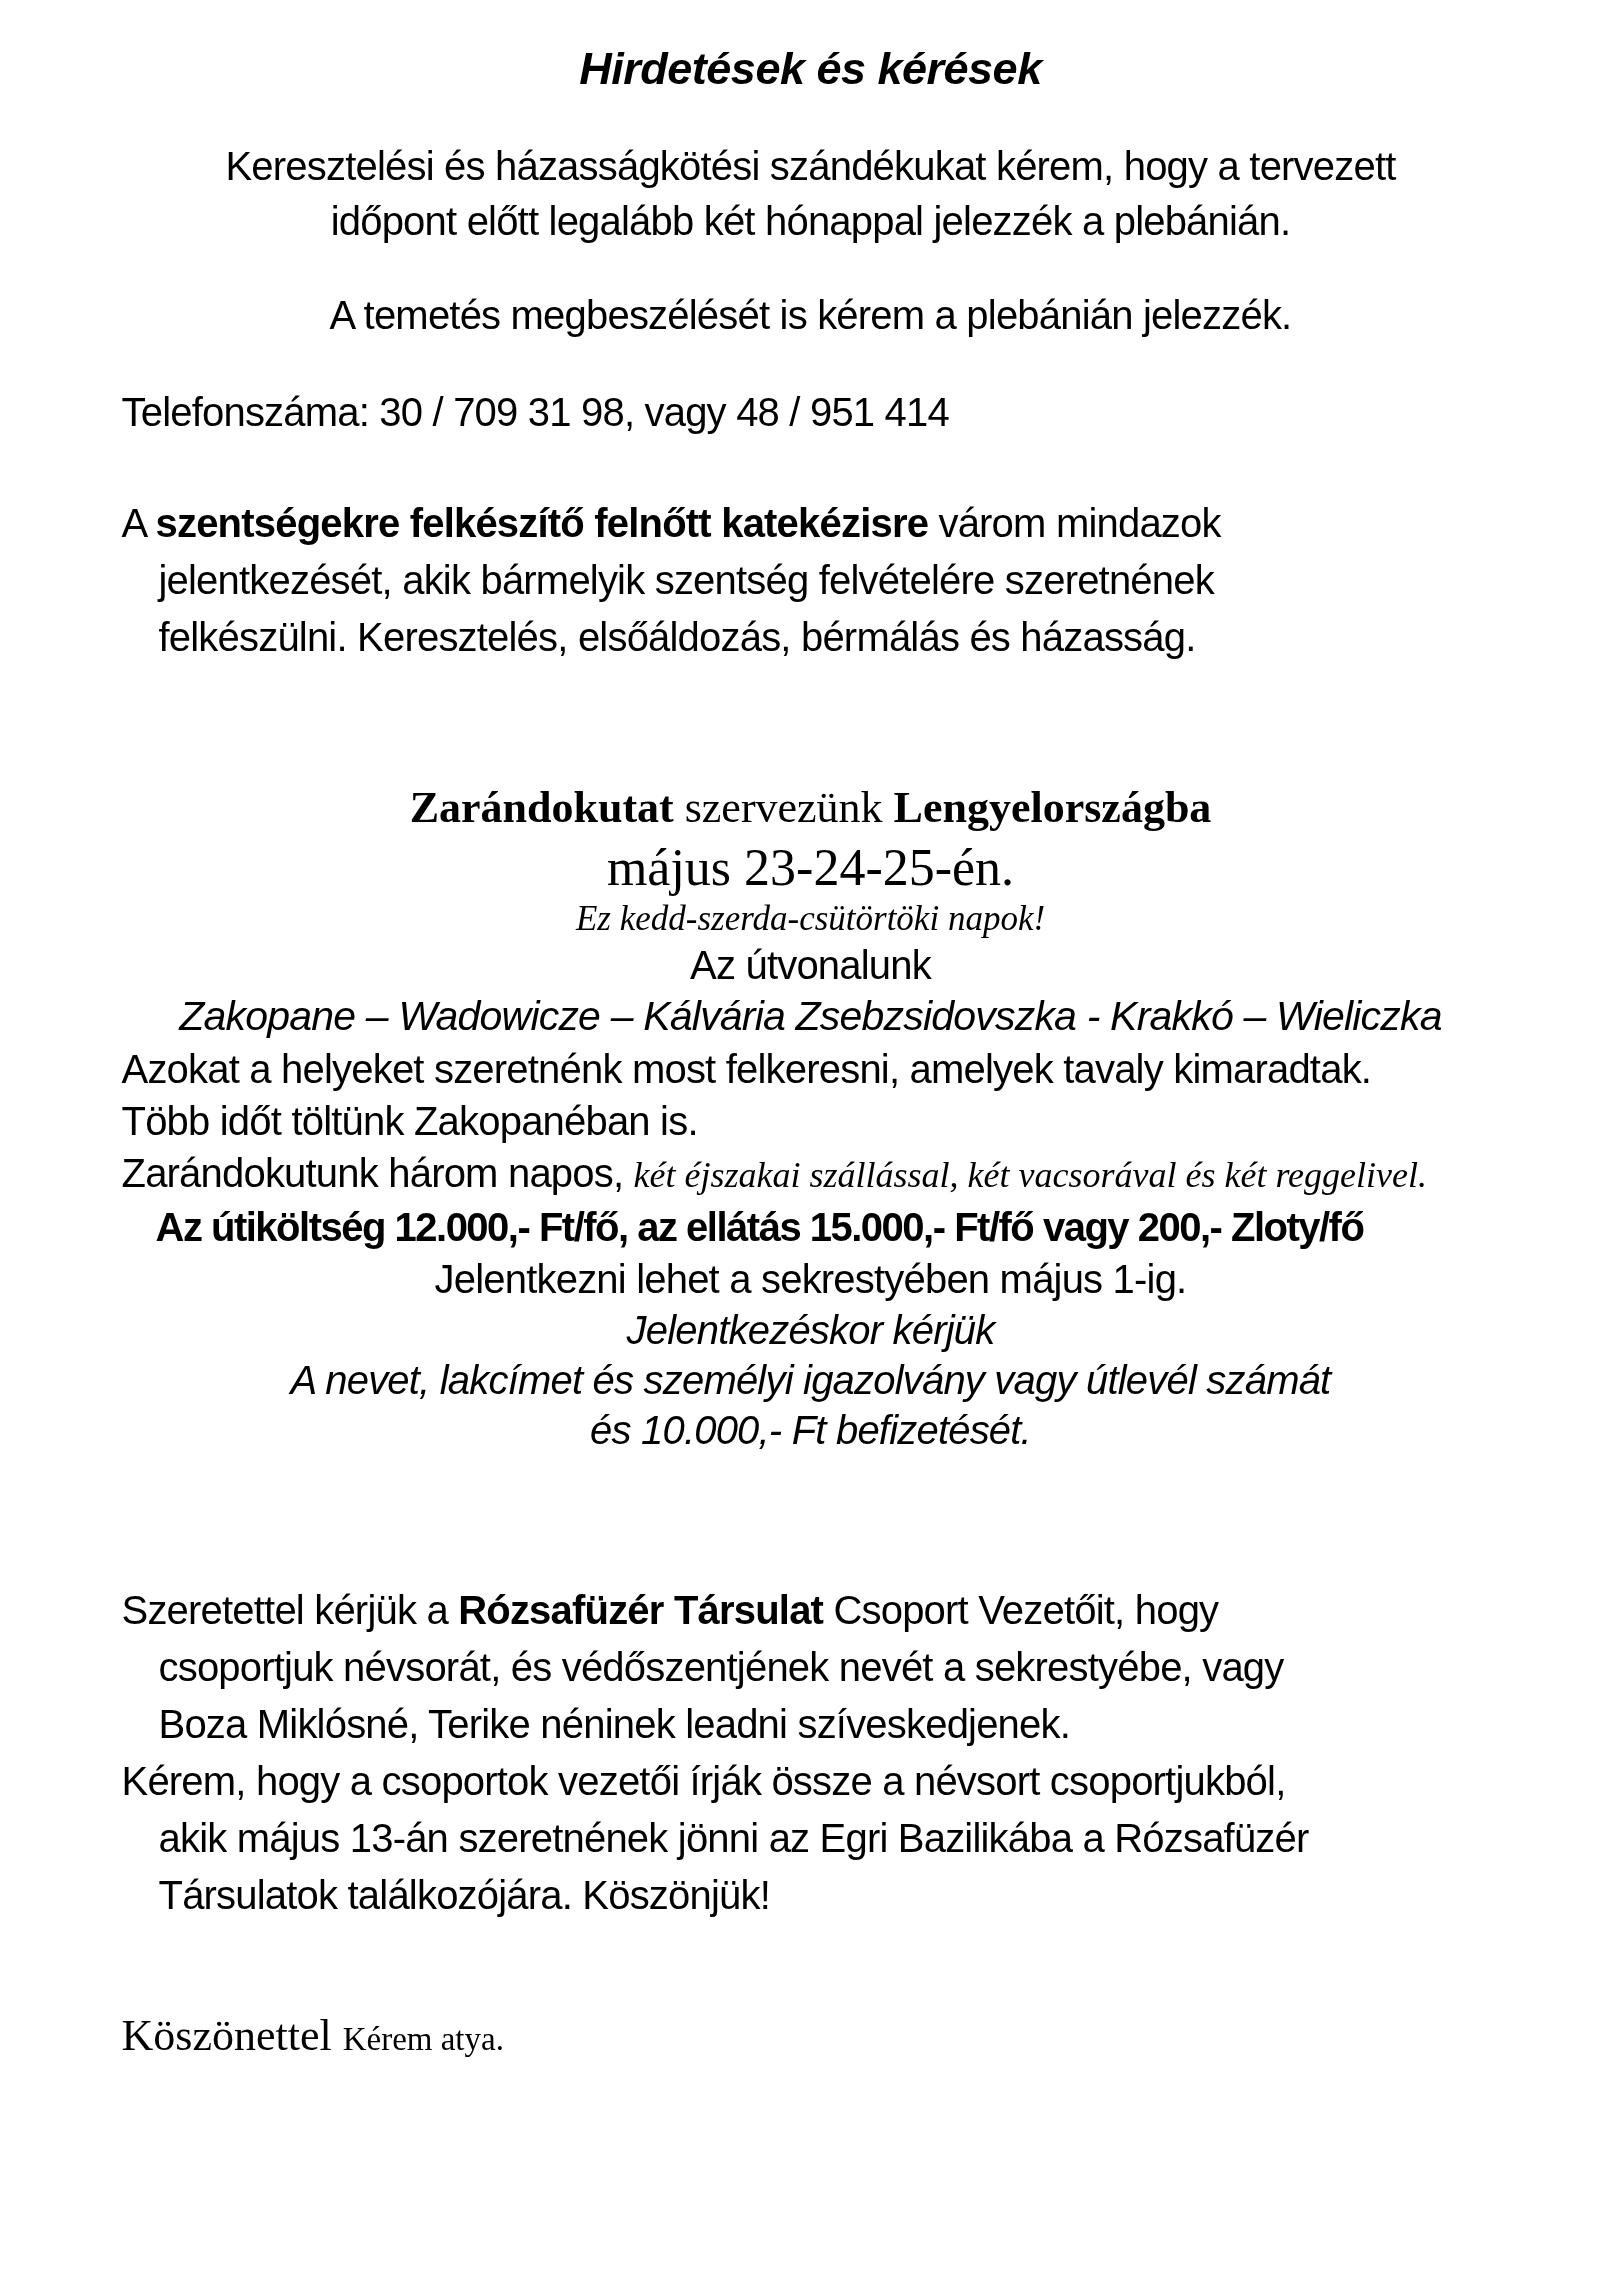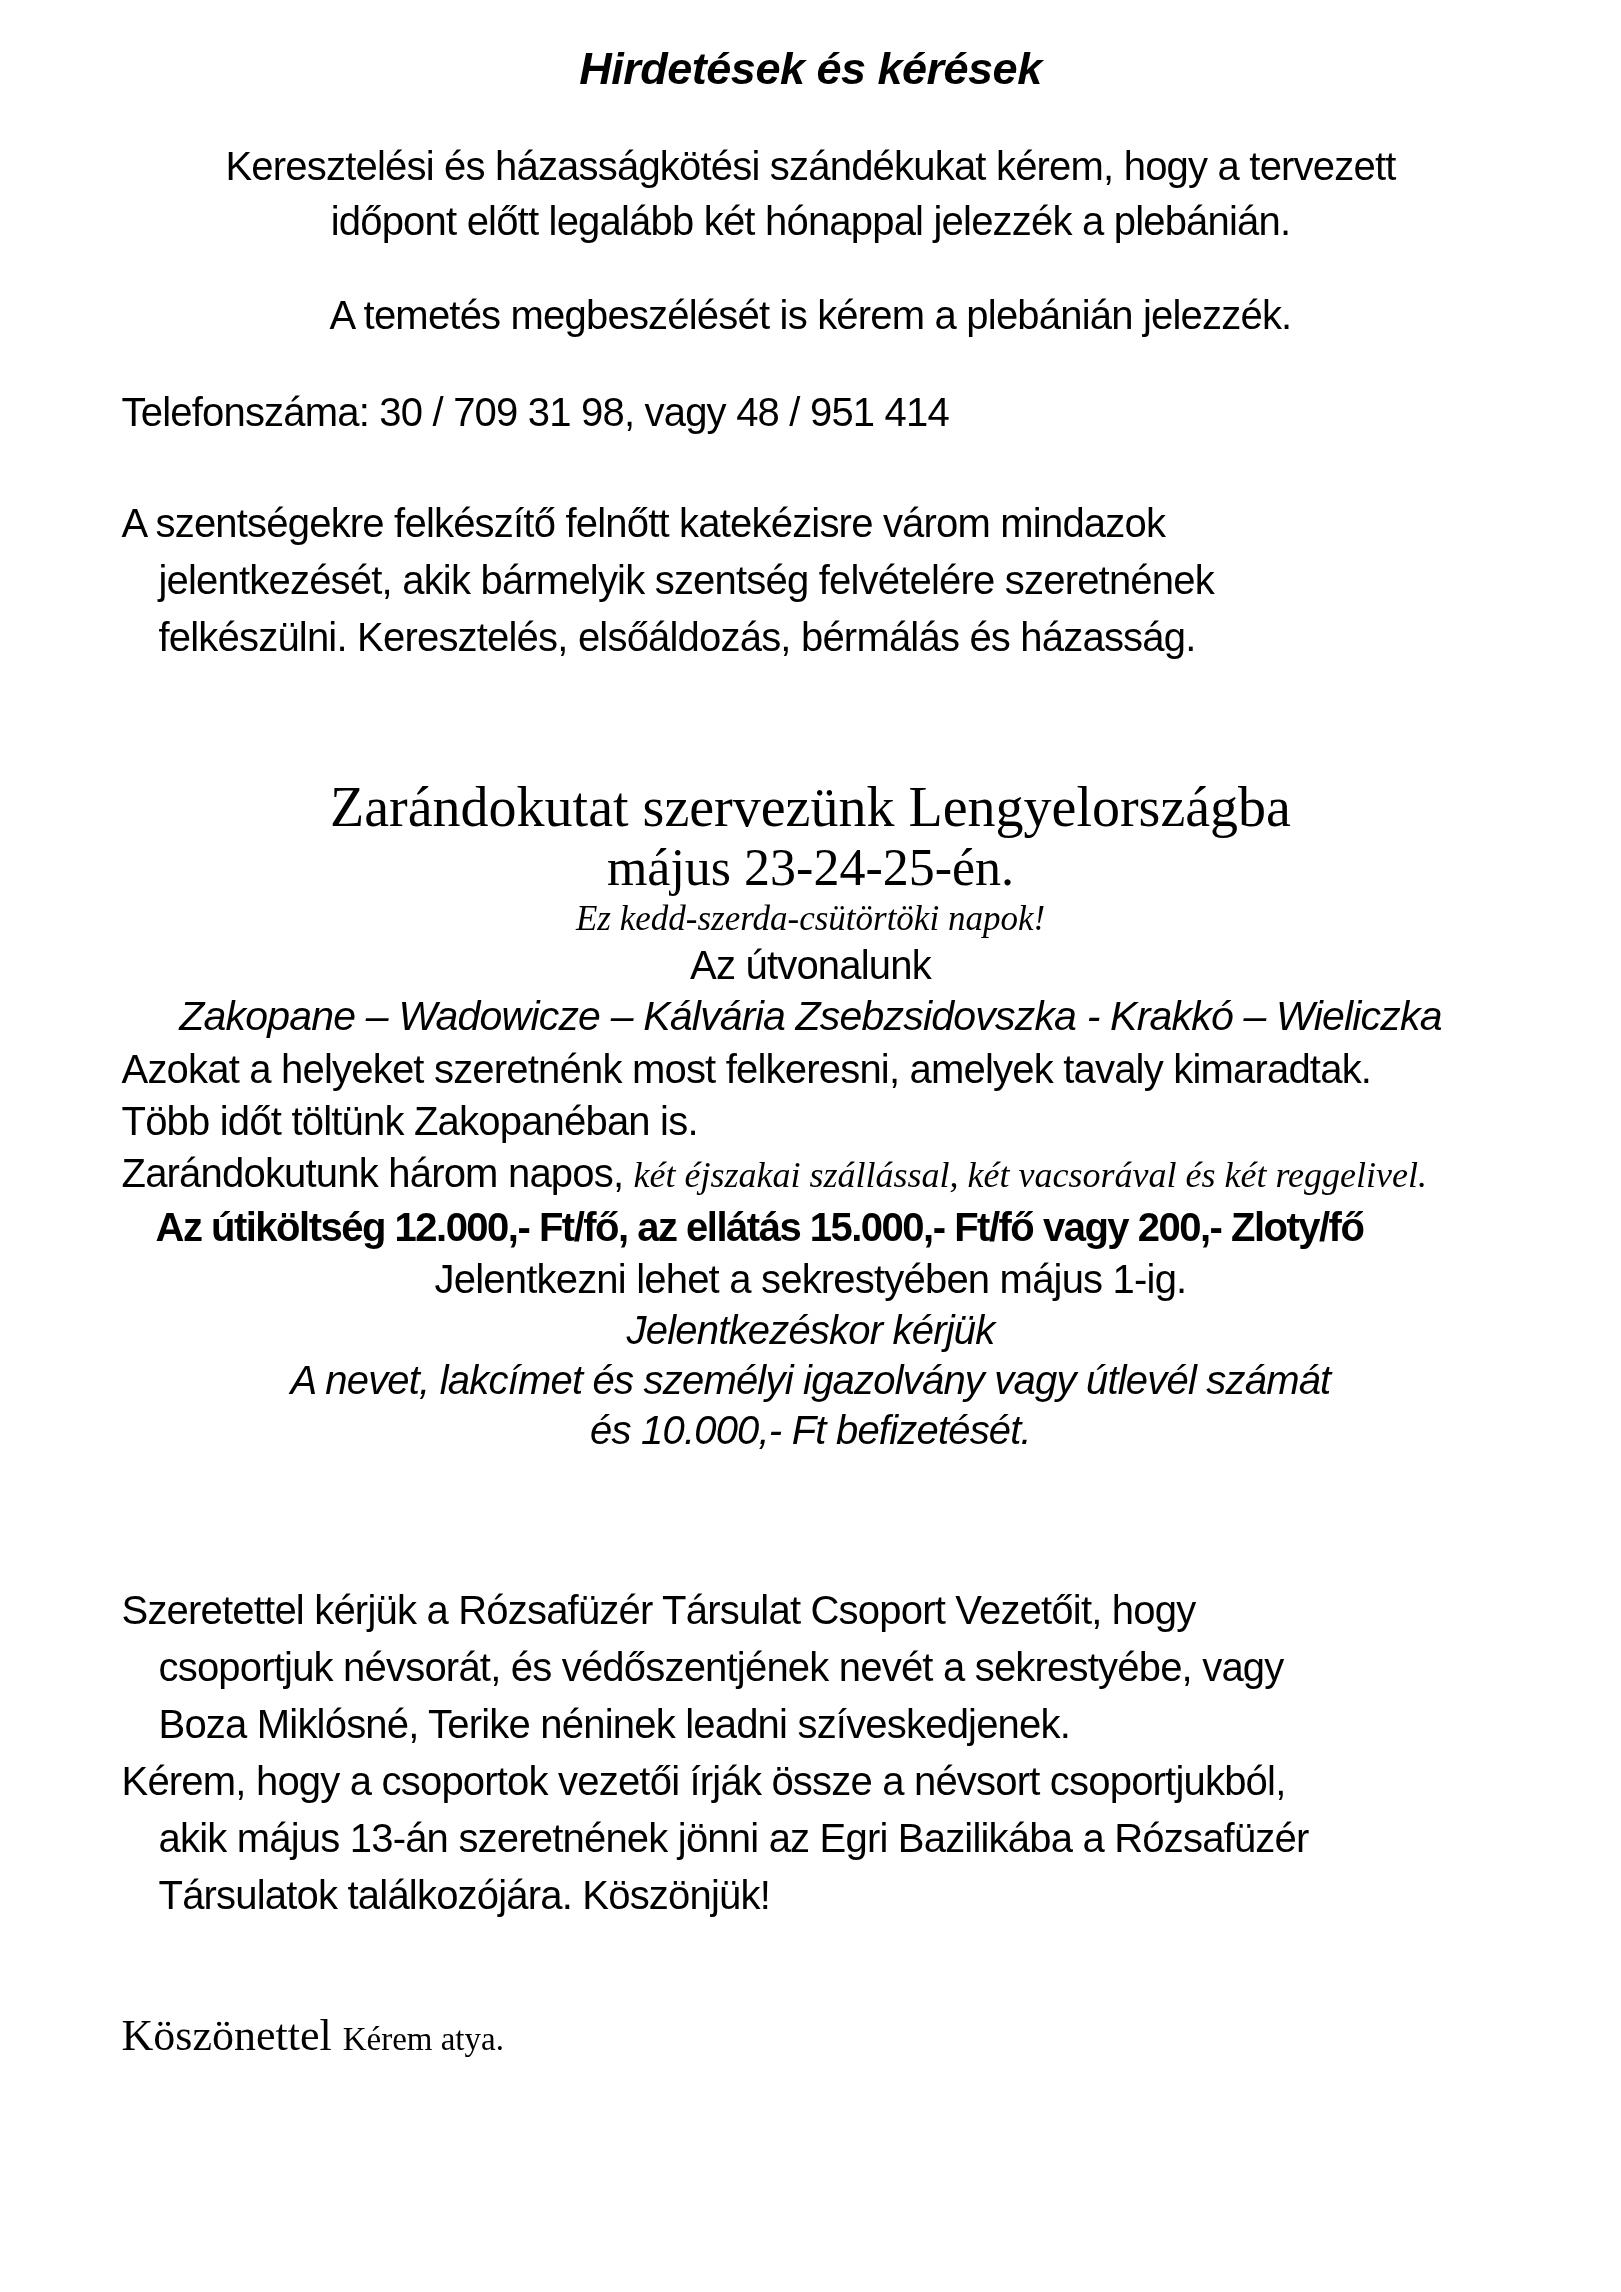--- a/index.html
+++ b/index.html
@@ -13,21 +13,21 @@
     height: 2293px;
     margin: 0 auto;
     background: #ffffff;
     color: #000000;
     font-family: "Liberation Sans", sans-serif;
     box-sizing: border-box;
     padding: 43px 56px 0 56px;
     overflow: hidden;
   }
   .c { text-align: center; }
-  .b { font-weight: normal; }
+  .b { font-weight: bold; }
   .it { font-style: italic; }
 
   .doc-title {
     font-size: 45px;
     font-weight: bold;
     font-style: italic;
     line-height: 51px;
     letter-spacing: -0.5px;
   }
 
@@ -47,21 +47,21 @@
   .mt-intro   { margin-top: 45px; }
   .mt-funeral { margin-top: 39px; }
   .mt-contact { margin-top: 41px; }
   .mt-catech  { margin-top: 55px; }
   .mt-pilgrim { margin-top: 110px; }
   .mt-rosary  { margin-top: 127px; }
   .mt-sig     { margin-top: 84px; }
 
   .headline {
     font-family: "Liberation Serif", serif;
-    font-size: 56px;
+    font-size: 44px;
     line-height: 63px;
     letter-spacing: 0;
     white-space: nowrap;
   }
   .date-line {
     font-family: "Liberation Serif", serif;
     font-size: 52px;
     line-height: 57px;
     letter-spacing: 0;
     white-space: nowrap;

